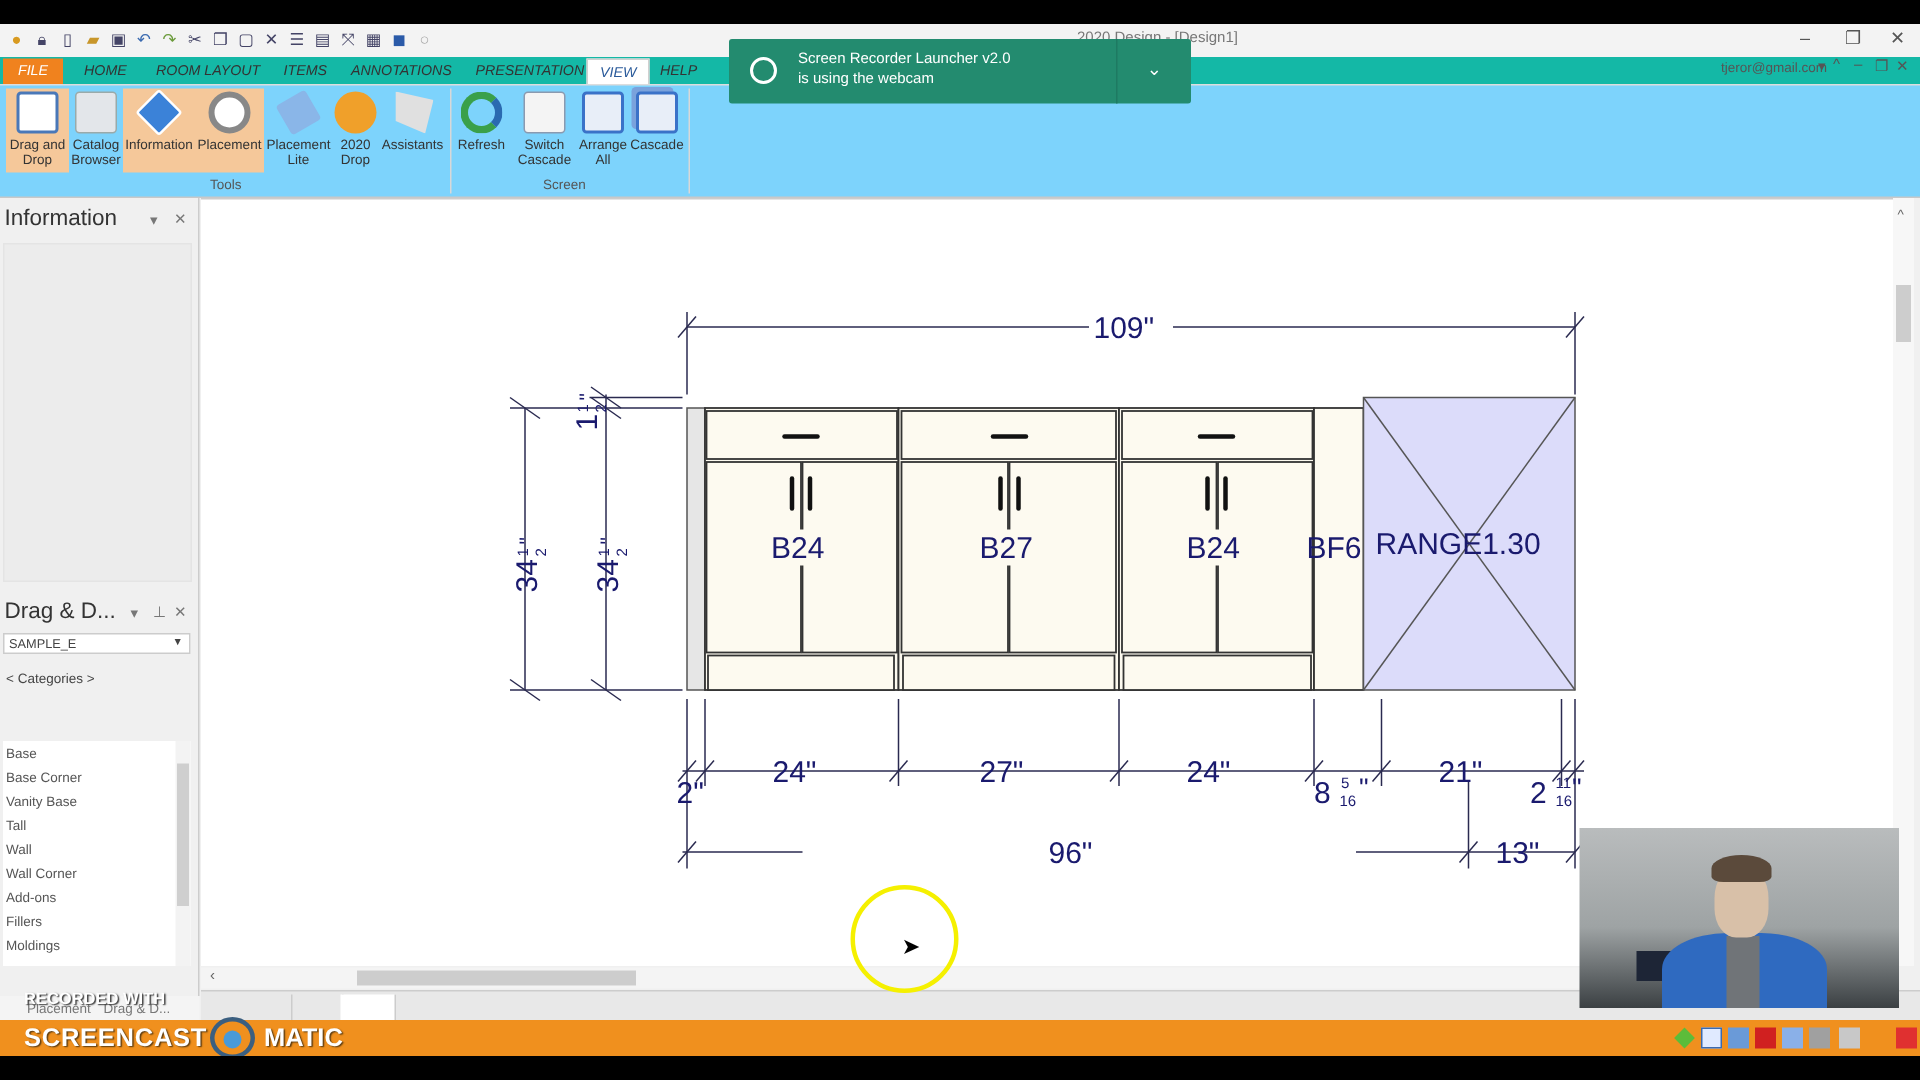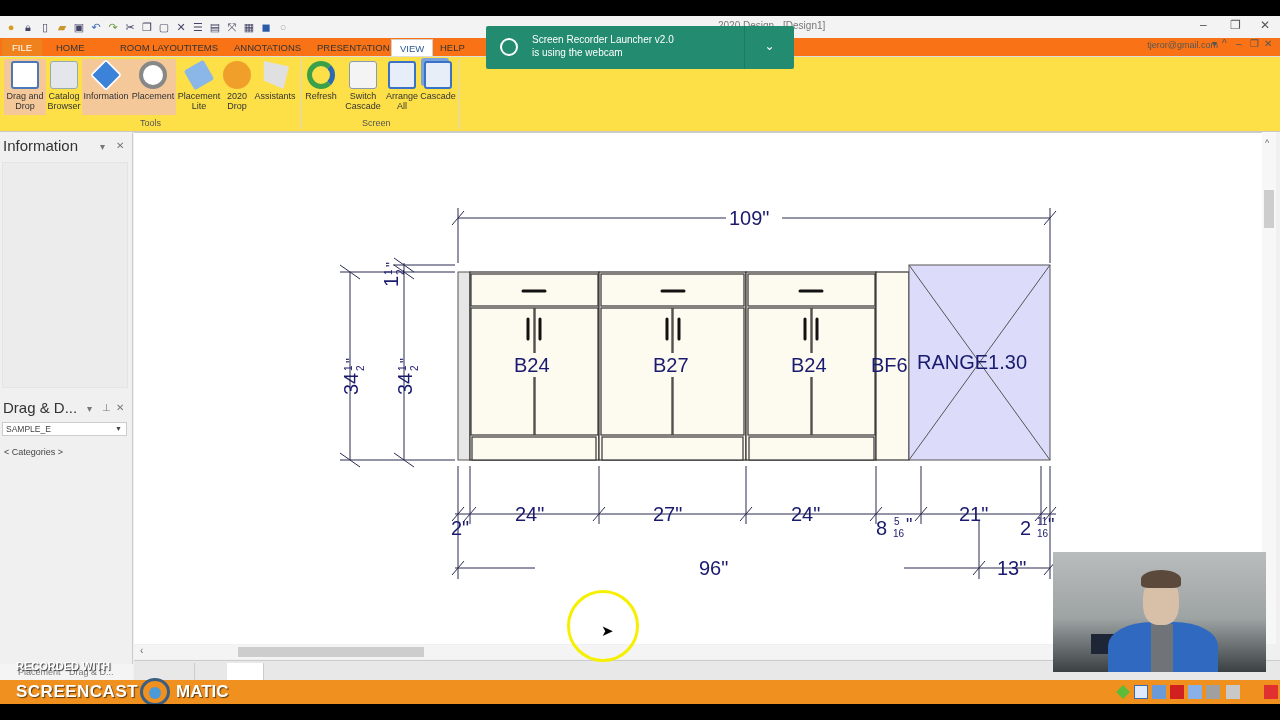--- a/index.html
+++ b/index.html
@@ -3,27 +3,27 @@
 <meta charset="utf-8">
 <style>
 * { box-sizing: border-box; margin: 0; padding: 0; }
 body { width: 1280px; height: 720px; overflow: hidden; background: #000; font-family: "Liberation Sans", sans-serif; position: relative; }
 .topblack { position: absolute; left: 0; top: 0; width: 1280px; height: 16px; background: #000; }
 .app { position: absolute; left: 0; top: 16px; width: 1280px; height: 664px; background: #f0f0f0; }
 .qat { position: absolute; left: 0; top: 0; width: 1280px; height: 22px; background: #f3f3f3; display: flex; align-items: center; padding-left: 4px; gap: 3px; }
 .qat .qi { width: 14px; height: 14px; font-size: 11px; line-height: 14px; text-align: center; color: #446; }
 .wintitle { position: absolute; left: 718px; top: 4px; font-size: 10px; color: #777; }
 .winctl { position: absolute; top: 2px; font-size: 12px; color: #555; }
-.menubar { position: absolute; left: 0; top: 22px; width: 1280px; height: 18px; background: #f97316; }
+.menubar { position: absolute; left: 0; top: 22px; width: 1280px; height: 18px; background: #14b8a6; font-style: italic; }
 .tab { position: absolute; top: 1px; height: 17px; font-size: 9.5px; color: #333; line-height: 17px; padding: 0 8px; }
 .tab.file { background: #f0821e; color: #fff; left: 2px; width: 40px; text-align: center; }
 .tab.view { background: #fff; border: 1px solid #d0d0d0; border-bottom: none; color: #2a5a9a; }
 .acct { position: absolute; top: 24px; right: 62px; font-size: 9px; color: #555; }
 .acctctl { position: absolute; top: 22px; font-size: 10px; color: #555; }
-.ribbon { position: absolute; left: 0; top: 40px; width: 1280px; height: 76px; background: #fde047; border-top: 1px solid #ddd; border-bottom: 1px solid #c8c8c8; }
+.ribbon { position: absolute; left: 0; top: 40px; width: 1280px; height: 76px; background: #7dd3fc; border-top: 1px solid #ddd; border-bottom: 1px solid #c8c8c8; }
 .rbtn { position: absolute; top: 2px; height: 56px; text-align: center; font-size: 9px; color: #333; line-height: 10px; }
 .rbtn.active { background: #f5c89a; }
 .rbtn .ic { width: 28px; height: 28px; margin: 2px auto 2px; border-radius: 3px; }
 .rgroup { position: absolute; top: 61px; font-size: 9px; color: #555; }
 .rsep { position: absolute; top: 2px; width: 1px; height: 70px; background: #d8d8d8; }
 .toast { position: absolute; left: 486px; top: 26px; width: 308px; height: 43px; background: #238b6f; border-radius: 2px; color: #fff; }
 .toast .cam { position: absolute; left: 14px; top: 12px; width: 18px; height: 18px; border: 2px solid #fff; border-radius: 50%; }
 .toast .t1 { position: absolute; left: 46px; top: 8px; font-size: 10px; }
 .toast .t2 { position: absolute; left: 46px; top: 21px; font-size: 10px; }
 .toast .chev { position: absolute; right: 0; top: 0; width: 50px; height: 43px; border-left: 1px solid #1e7a62; text-align: center; line-height: 40px; font-size: 12px; }
@@ -92,21 +92,21 @@
     <span class="qi" style="color:#aaa">○</span>
   </div>
   <div class="wintitle">2020 Design - [Design1]</div>
   <span class="winctl" style="left:1200px">–</span>
   <span class="winctl" style="left:1230px">❐</span>
   <span class="winctl" style="left:1260px">✕</span>
 
   <div class="menubar">
     <div class="tab file">FILE</div>
     <div class="tab" style="left:48px">HOME</div>
-    <div class="tab" style="left:112px">ROOM LAYOUT</div>
+    <div class="tab" style="left:96px">ROOM LAYOUT</div>
     <div class="tab" style="left:181px">ITEMS</div>
     <div class="tab" style="left:226px">ANNOTATIONS</div>
     <div class="tab" style="left:309px">PRESENTATION</div>
     <div class="tab view" style="left:391px">VIEW</div>
     <div class="tab" style="left:432px">HELP</div>
   </div>
   <div class="acct">tjeror@gmail.com</div>
   <span class="acctctl" style="left:1212px">▾</span>
   <span class="acctctl" style="left:1222px">^</span>
   <span class="acctctl" style="left:1236px">–</span>
@@ -186,20 +186,34 @@
 
   <div class="ph" style="top:267px">Drag &amp; D...</div>
   <span class="phic" style="left:87px;top:271px">▾</span>
   <span class="phic" style="left:102px;top:270px">⊥</span>
   <span class="phic" style="left:116px;top:270px">✕</span>
   <div class="select">
     <span>SAMPLE_E</span>
     <span class="arr">▼</span>
   </div>
   <div class="cats">&lt; Categories &gt;</div>
+  <div class="catlist">
+    <div class="catitem">Base</div>
+    <div class="catitem">Base Corner</div>
+    <div class="catitem">Vanity Base</div>
+    <div class="catitem">Tall</div>
+    <div class="catitem">Wall</div>
+    <div class="catitem">Wall Corner</div>
+    <div class="catitem">Add-ons</div>
+    <div class="catitem">Fillers</div>
+    <div class="catitem">Moldings</div>
+    <div class="catscroll">
+      <div class="thumb"></div>
+    </div>
+  </div>
 </div>
 <div class="bottomleft">
   <span>Placement</span>
   <span style="margin-left:6px">Drag &amp; D...</span>
 </div>
 
 <div class="canvas">
   <svg width="1128" height="512" viewBox="134 132 1128 512">
     <g stroke="#2a2a50" stroke-width="1" fill="none">
 

